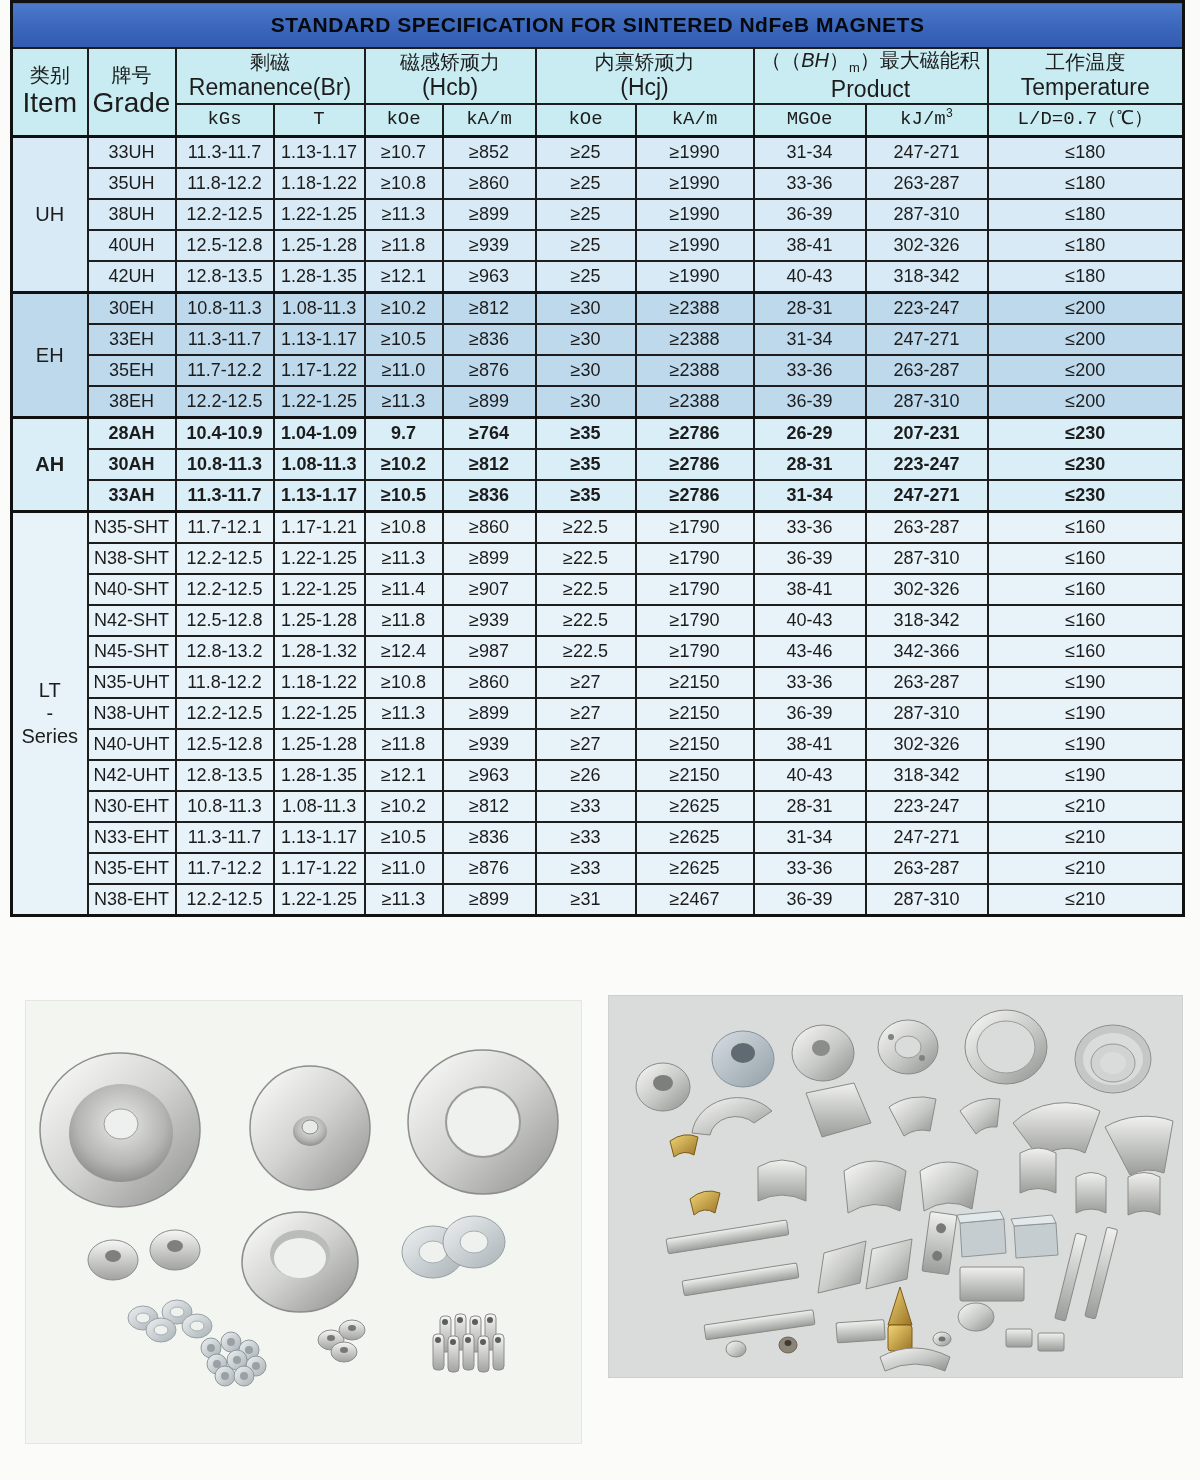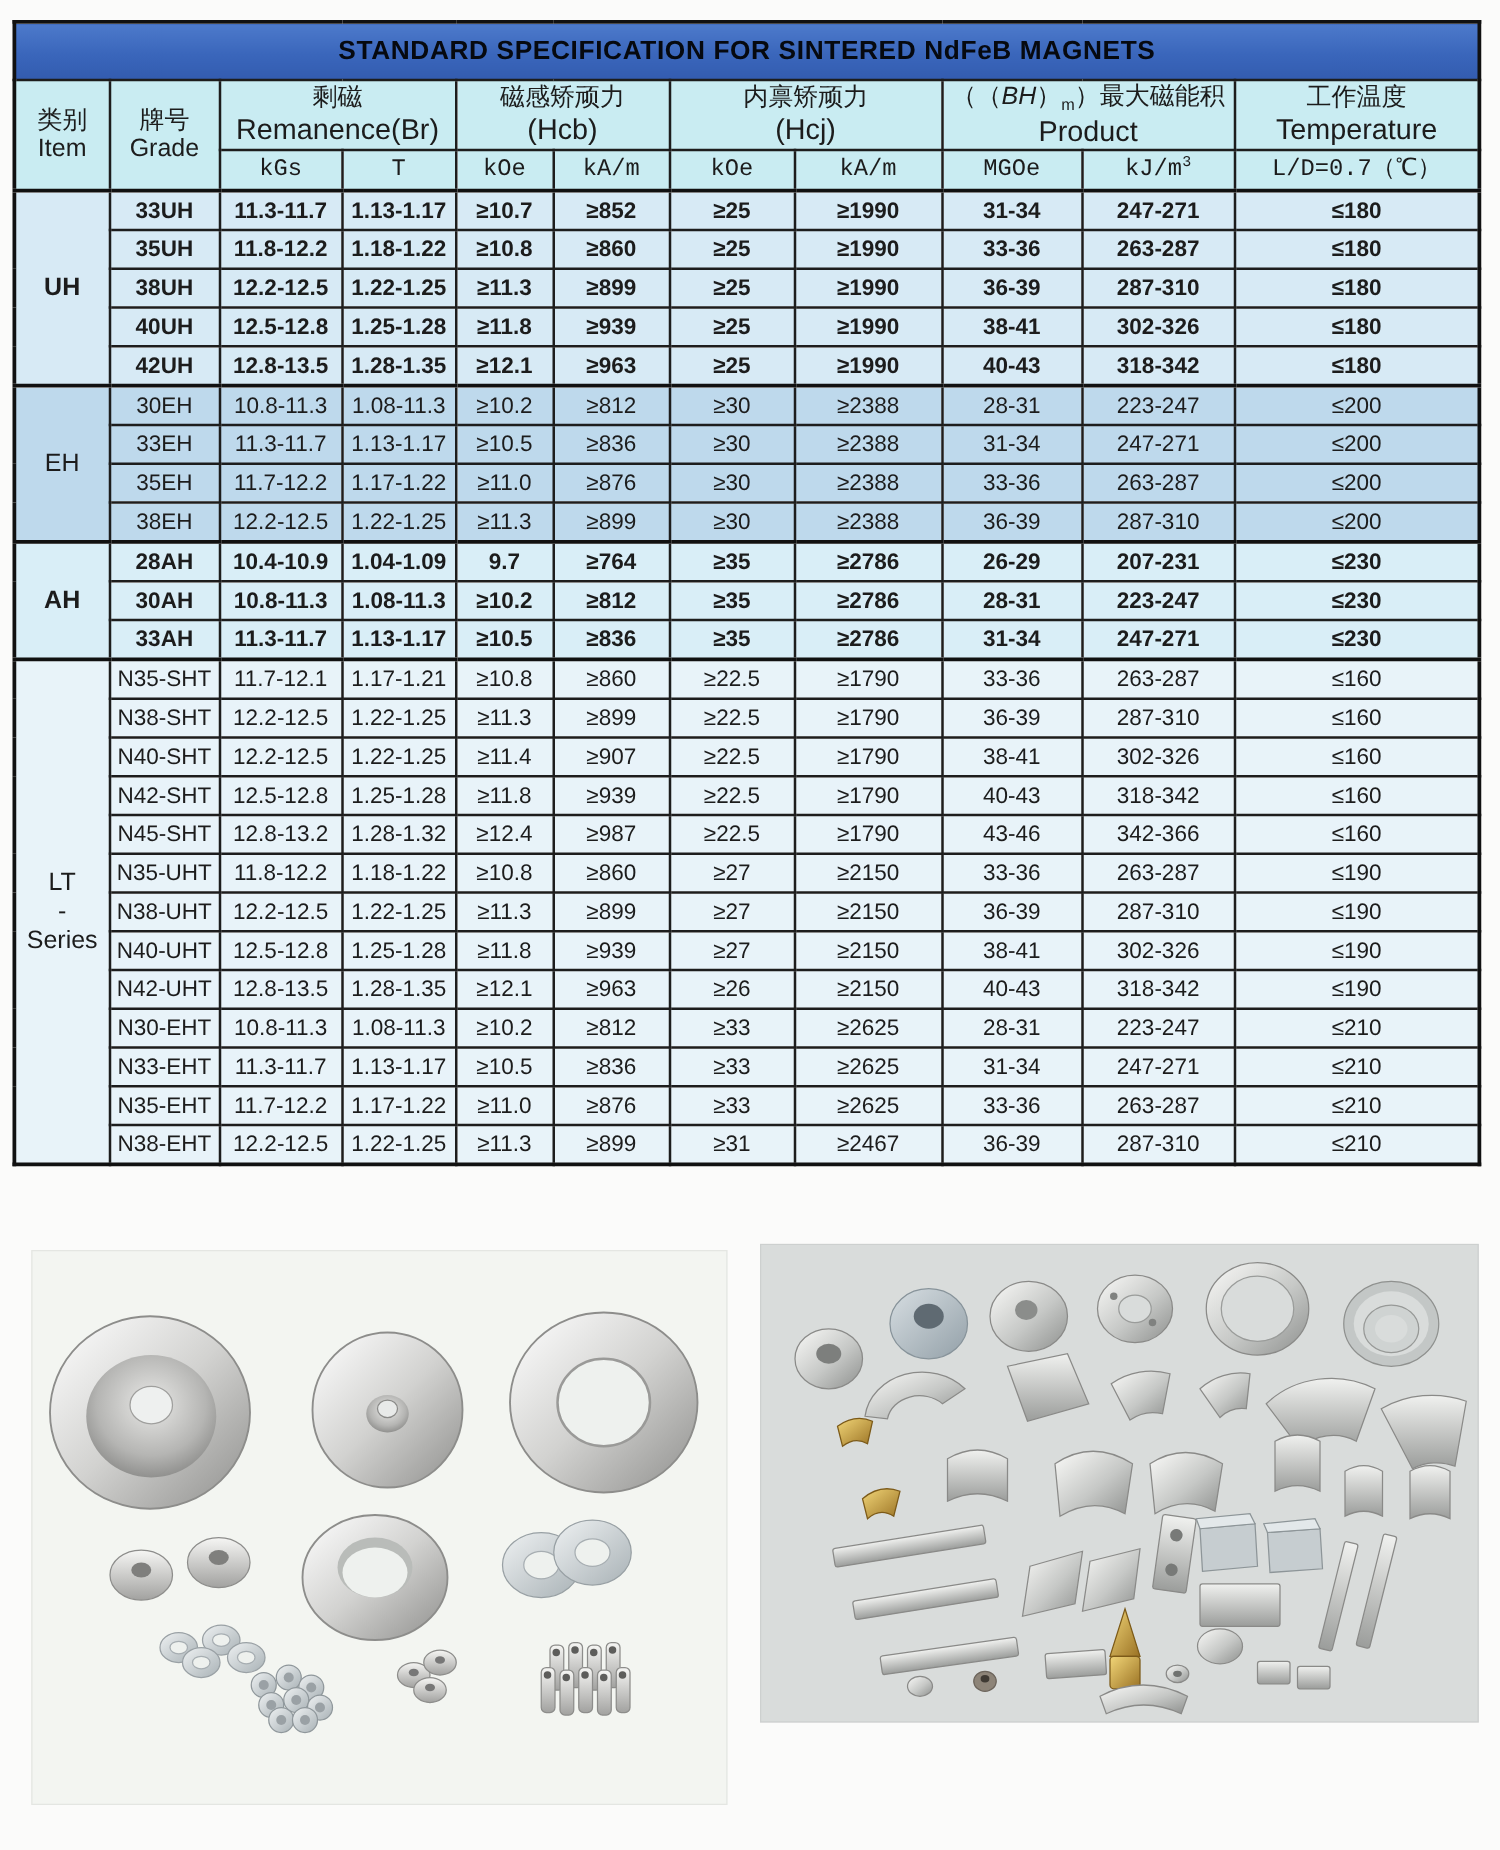--- a/index.html
+++ b/index.html
@@ -6,21 +6,21 @@
   body{
     width:1200px;height:1480px;position:relative;overflow:hidden;
     background:#fbfbfa;
     font-family:"Liberation Sans", sans-serif;
     color:#1c1c1c;
     -webkit-font-smoothing:antialiased;
   }
   .sheet{position:absolute;inset:0;}
   
   table.spec{
-    position:absolute;left:10px;top:16px;width:1052px;
+    position:absolute;left:10px;top:0;width:1052px;
     border-collapse:collapse;table-layout:fixed;
     border:3px solid #111;
   }
   table.spec th, table.spec td{
     border:2px solid #1d1d1d;
     text-align:center;vertical-align:middle;
     padding:0 2px;line-height:1.15;
     overflow:hidden;white-space:nowrap;
   }
   th.title-cell{
@@ -28,24 +28,24 @@
     background:linear-gradient(180deg,#4d7acb 0%,#3a66bb 55%,#335cb0 100%);
     border-bottom:3px solid #111;
     color:#06090f;font-weight:bold;font-size:21px;letter-spacing:.5px;
   }
   thead th{background:var(--header_bg);font-weight:normal;}
   th.h-top{height:54px;font-size:19px;}
   th.h-top .cn{font-size:20px;}
   th.h-top .en{font-size:23px;}
   th.h-unit{height:30px;font-size:19px;font-family:Liberation Mono, monospace;}
   th.h-side{font-size:20px;}
-  th.h-side .en{font-size:20px;}
+  th.h-side .en{font-size:28px;}
   tbody td{height:29px;font-size:18px;}
   td.group-label{font-size:20px;line-height:1.25;margin-top:19px;}
-  tr.sec-uh td{background:var(--uh_bg);font-weight:bold;}
+  tr.sec-uh td{background:var(--uh_bg);}
   tr.sec-eh td{background:var(--eh_bg);}
   tr.sec-ah td{background:var(--ah_bg);font-weight:bold;}
   tr.sec-lt td{background:var(--lt_bg);}
   tr.group-start td{border-top:3px solid #111;}
   sub{font-size:13px;}
   sup{font-size:12px;}
   i{font-style:italic;text-align:center;}
   
   .photo{position:absolute;}
   .photo svg{display:block;width:100%;height:100%;}

